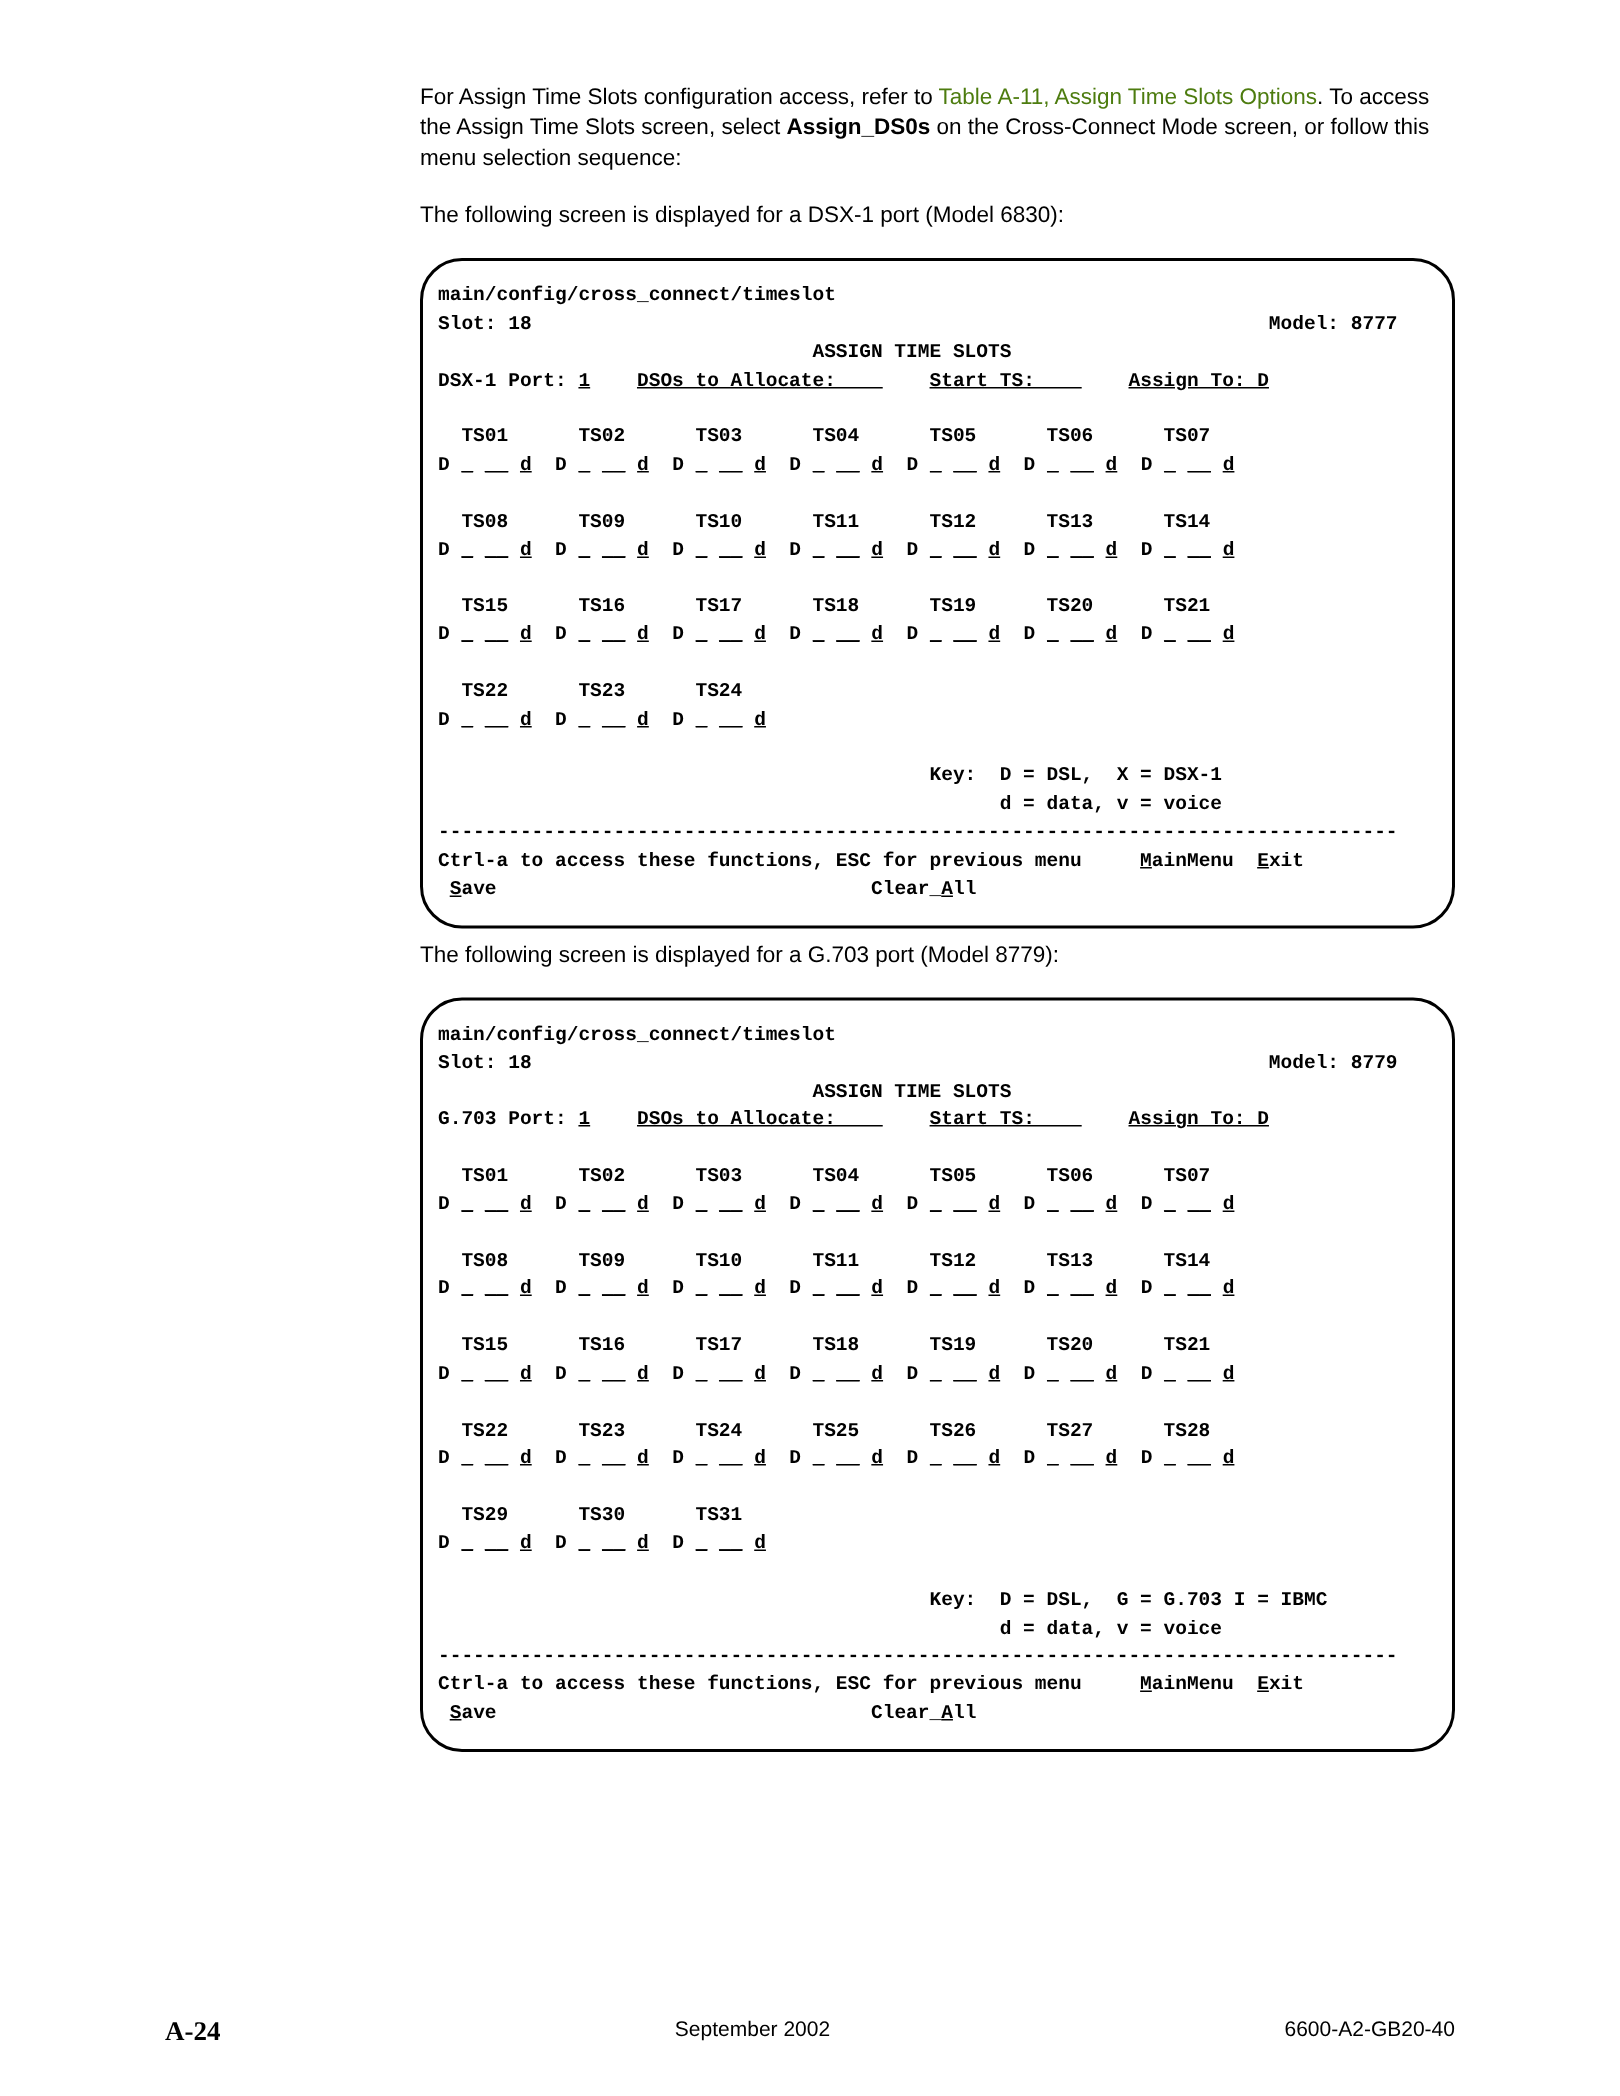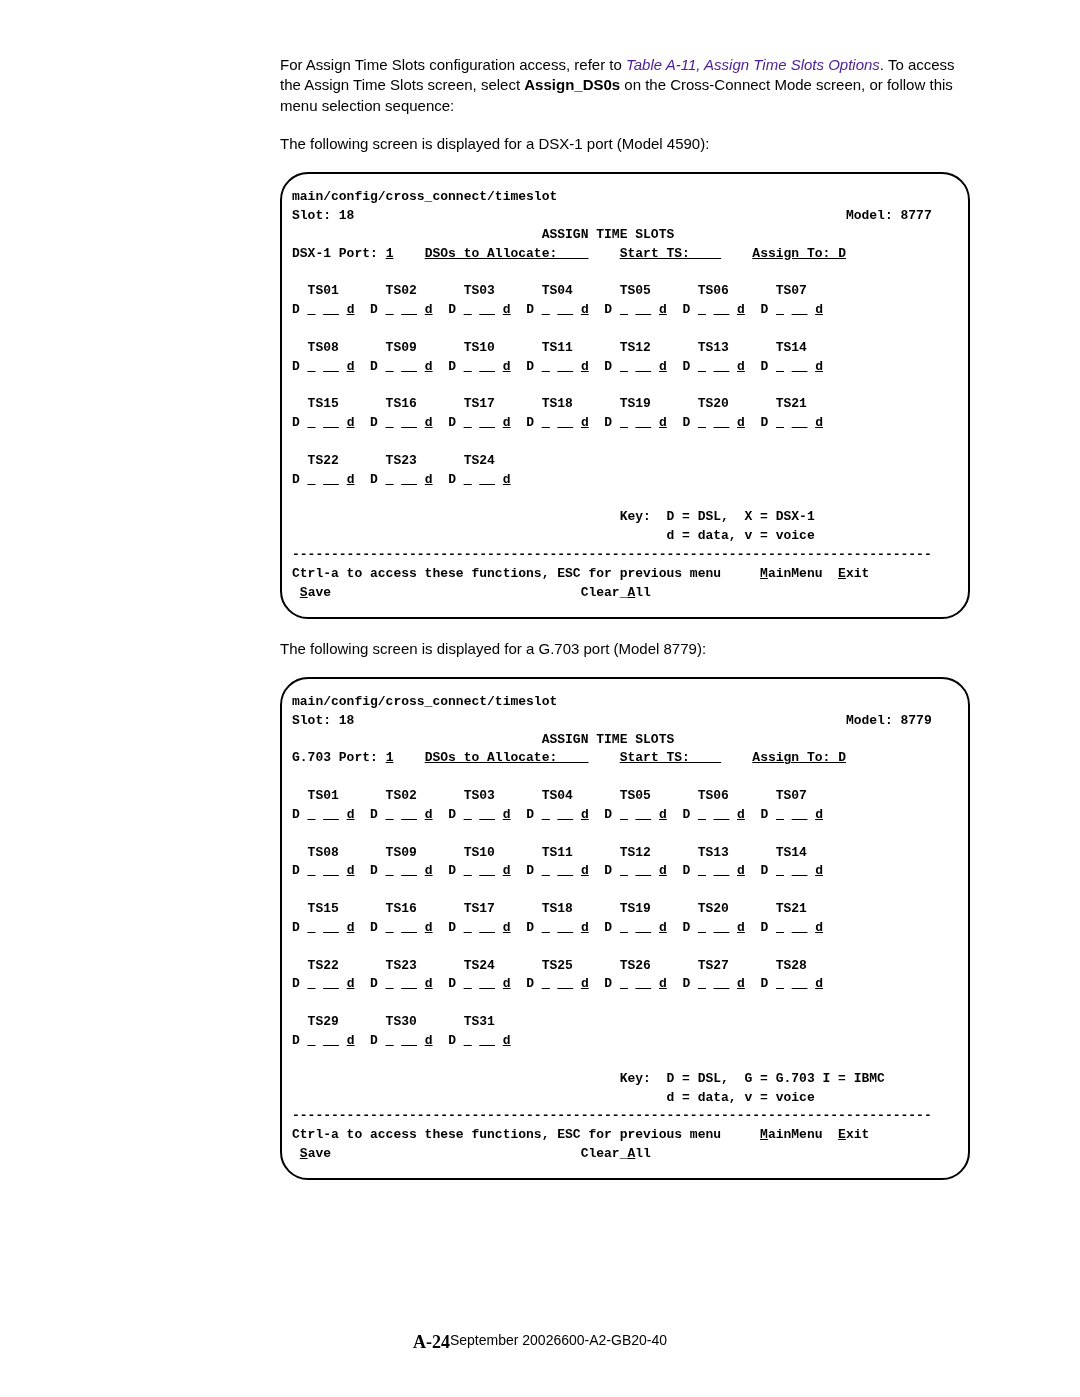--- a/index.html
+++ b/index.html
@@ -25,45 +25,45 @@
     font-family: "Times New Roman", Times, serif;
     font-weight: bold;
     font-size: 22px;
     margin: 0 0 20px 0;
   }
   .body-block {
     margin-left: 170px;
     line-height: 1.35;
   }
   .body-block p { margin: 0 0 18px 0; }
-  .link { color: #4c1d95; font-style: italic; }
+  .link { color: #4d7c0f; }
   .menu-seq {
     font-style: italic;
     margin: 0 0 18px 40px;
   }
   .terminal {
-    margin: 12px 0 20px 0;
+    margin: 12px 0 8px 0;
     border: 2px solid #000;
     border-radius: 28px;
     padding: 14px 10px 14px 10px;
     font-family: "Courier New", Courier, monospace;
     font-size: 13px;
     font-weight: bold;
     white-space: pre;
     line-height: 1.45;
     overflow: hidden;
   }
   .terminal .u { text-decoration: underline; }
   .footer {
     position: absolute;
     left: 110px;
     right: 110px;
-    bottom: 44px;
+    bottom: 32px;
     display: flex;
-    justify-content: center;
+    justify-content: space-between;
     font-size: 14px;
   }
   .footer .pg {
     font-family: "Times New Roman", Times, serif;
     font-weight: bold;
     font-size: 18px;
   }
 </style>
 </head>
 <body>
@@ -72,21 +72,21 @@
 
 
 
   <div class="body-block">
 
     <p>
       <span>For Assign Time Slots configuration access, refer to </span><span class="link">Table A-11, Assign Time Slots Options</span><span>. To access the Assign Time Slots screen, select </span><b>Assign_DS0s</b><span> on the Cross-Connect Mode screen, or follow this menu selection sequence:</span>
     </p>
 
 
-    <p>The following screen is displayed for a DSX-1 port (Model 4590):</p>
+    <p>The following screen is displayed for a DSX-1 port (Model 6830):</p>
 
     <div class="terminal" id="term1">main/config/cross_connect/timeslot
 Slot: 18                                                               Model: 8777
                                 ASSIGN TIME SLOTS
 DSX-1 Port: <span class="u">1</span>    <span class="u">DSOs to Allocate:    </span>    <span class="u">Start TS:    </span>    <span class="u">Assign To: D</span>
 
   TS01      TS02      TS03      TS04      TS05      TS06      TS07      
 D <span class="u">_</span> <span class="u">__</span> <span class="u">d</span>  D <span class="u">_</span> <span class="u">__</span> <span class="u">d</span>  D <span class="u">_</span> <span class="u">__</span> <span class="u">d</span>  D <span class="u">_</span> <span class="u">__</span> <span class="u">d</span>  D <span class="u">_</span> <span class="u">__</span> <span class="u">d</span>  D <span class="u">_</span> <span class="u">__</span> <span class="u">d</span>  D <span class="u">_</span> <span class="u">__</span> <span class="u">d</span>  
 
   TS08      TS09      TS10      TS11      TS12      TS13      TS14      

